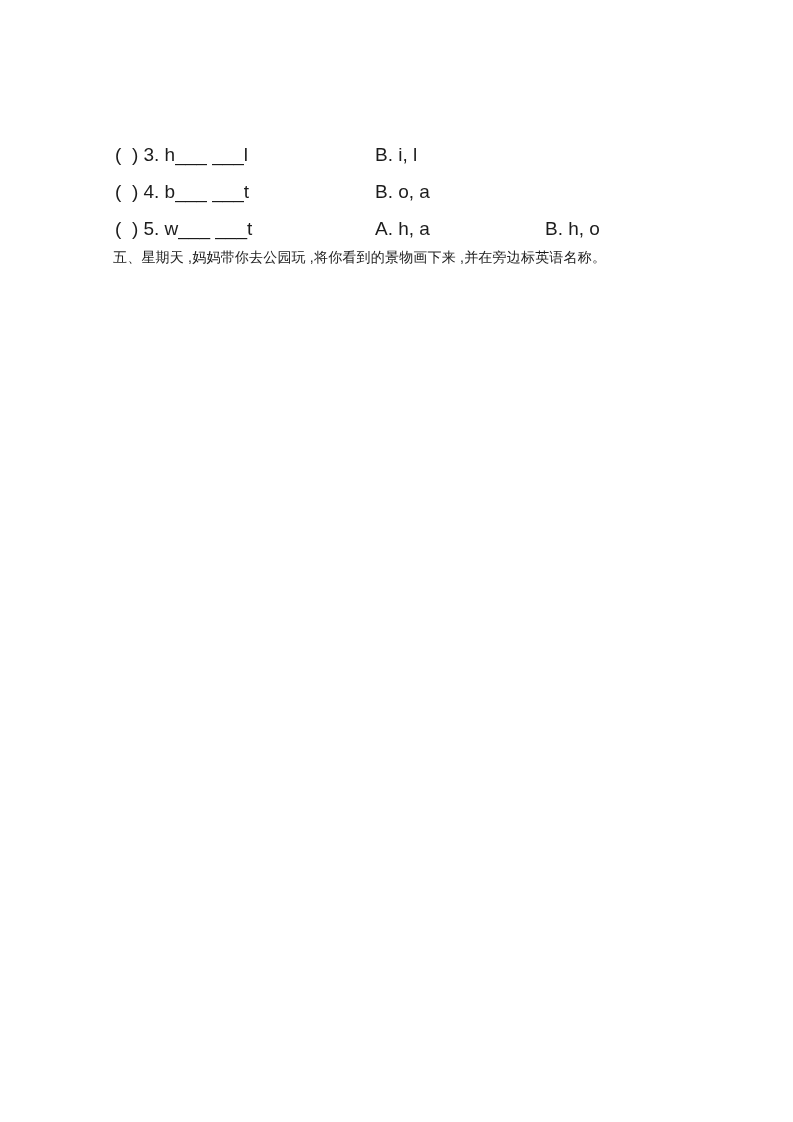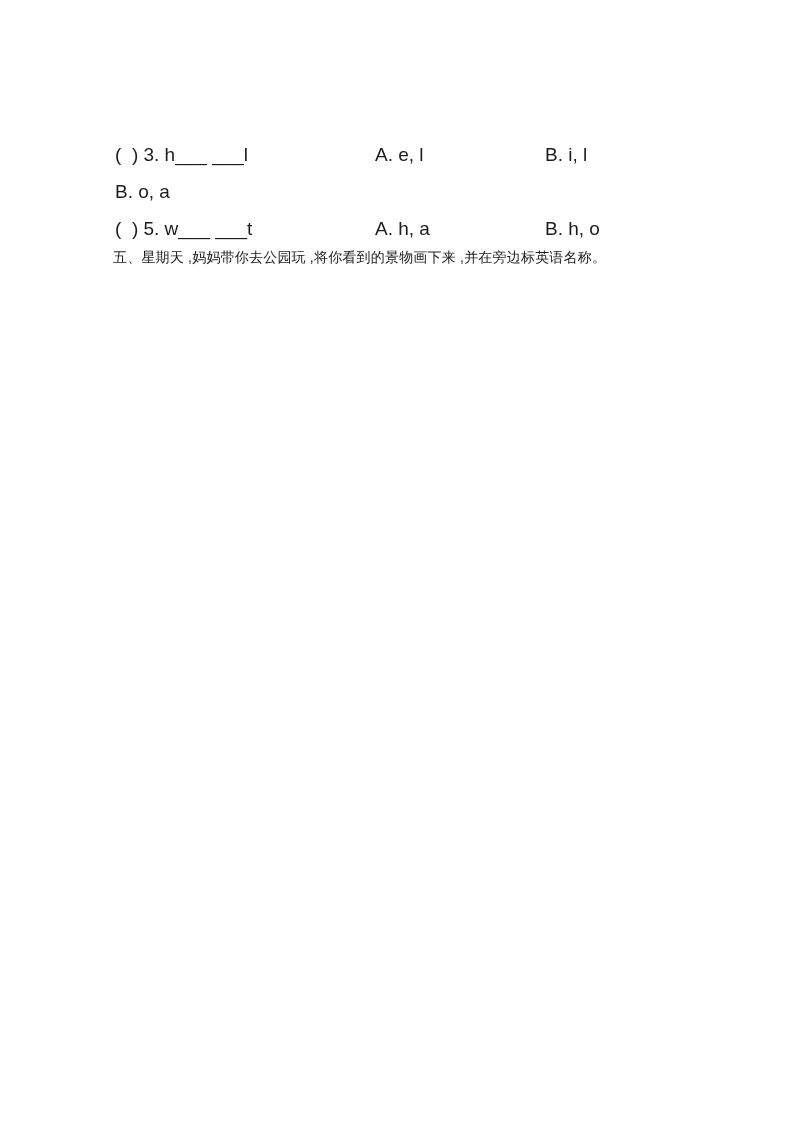--- a/index.html
+++ b/index.html
@@ -51,25 +51,25 @@
     color: #1c1c1c;
   }
 </style>
 </head>
 <body>
 
 <div class="page">
 
   <div class="qrow qrow-3">
     <span class="qtext">(  ) 3. h___ ___l</span>
-    <span class="opt opt-a">A. e, l</span>
     <span class="opt opt-b">B. i, l</span>
   </div>
 
   <div class="qrow qrow-4">
+    <span class="qtext">(  ) 4. b___ ___t</span>
     <span class="opt opt-b">B. o, a</span>
   </div>
 
   <div class="qrow qrow-5">
     <span class="qtext">(  ) 5. w___ ___t</span>
     <span class="opt opt-a">A. h, a</span>
     <span class="opt opt-b">B. h, o</span>
   </div>
 
   <div class="section-heading">五、星期天 ,妈妈带你去公园玩 ,将你看到的景物画下来 ,并在旁边标英语名称。</div>

